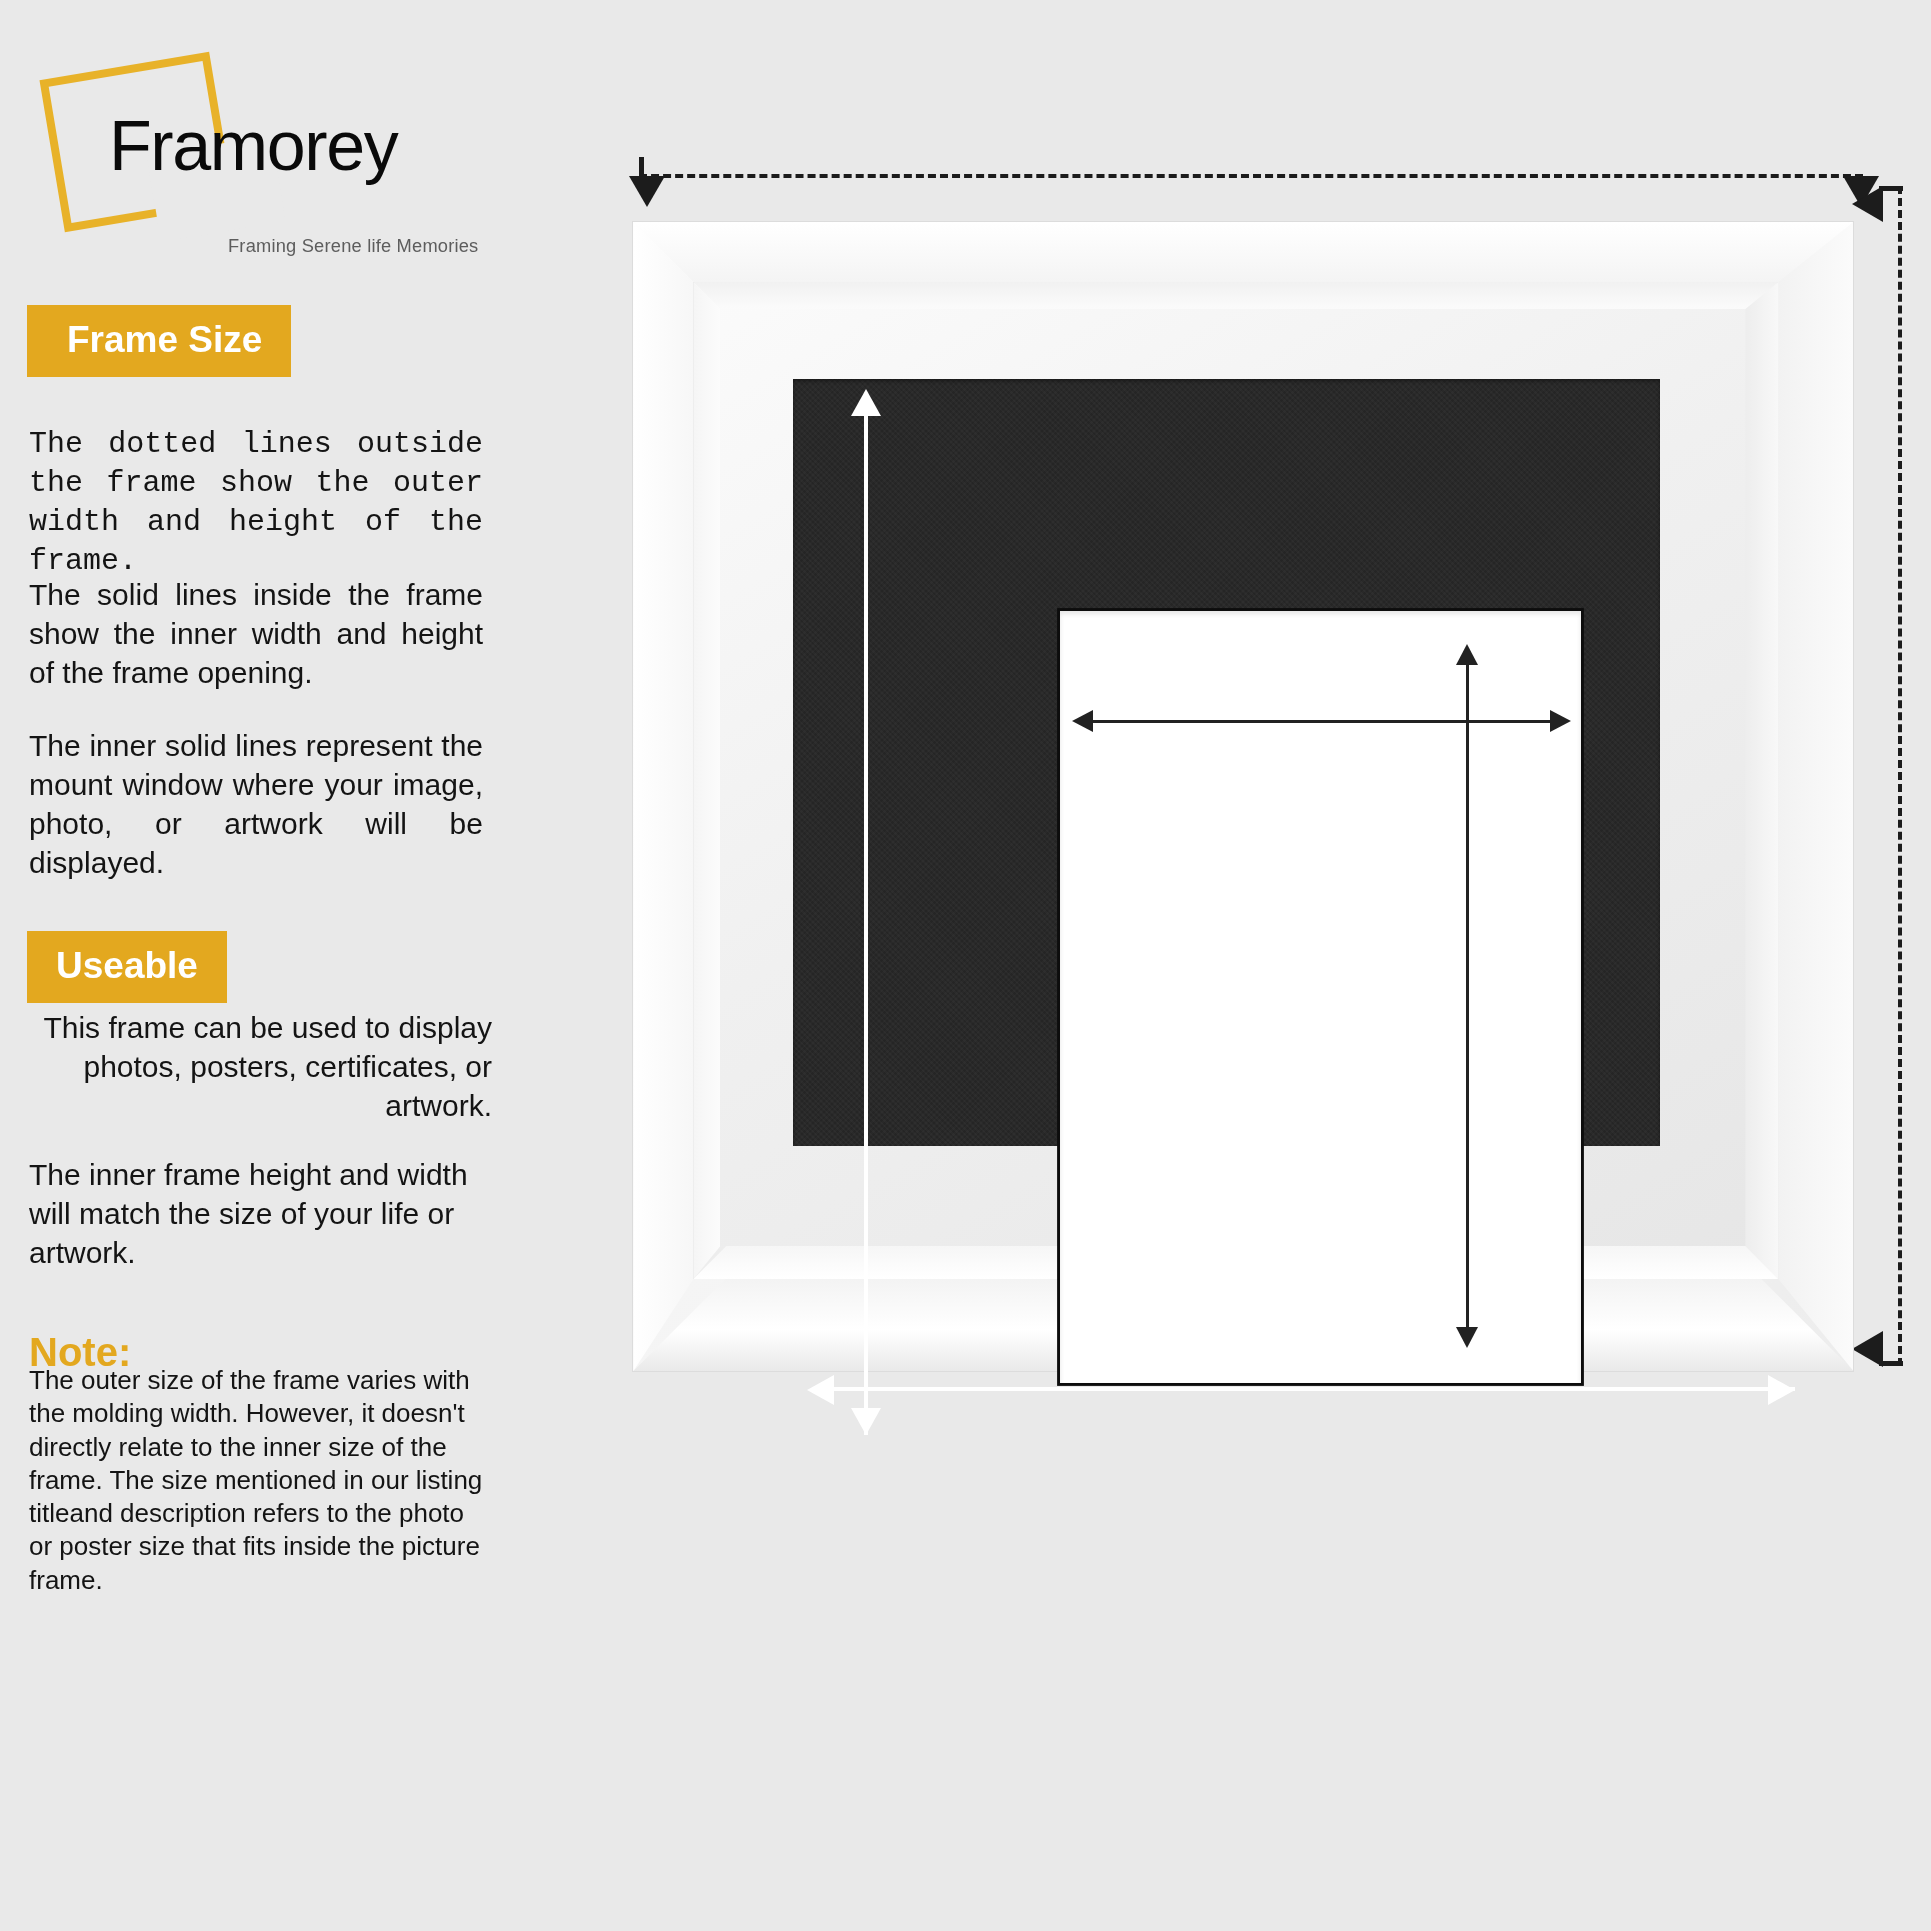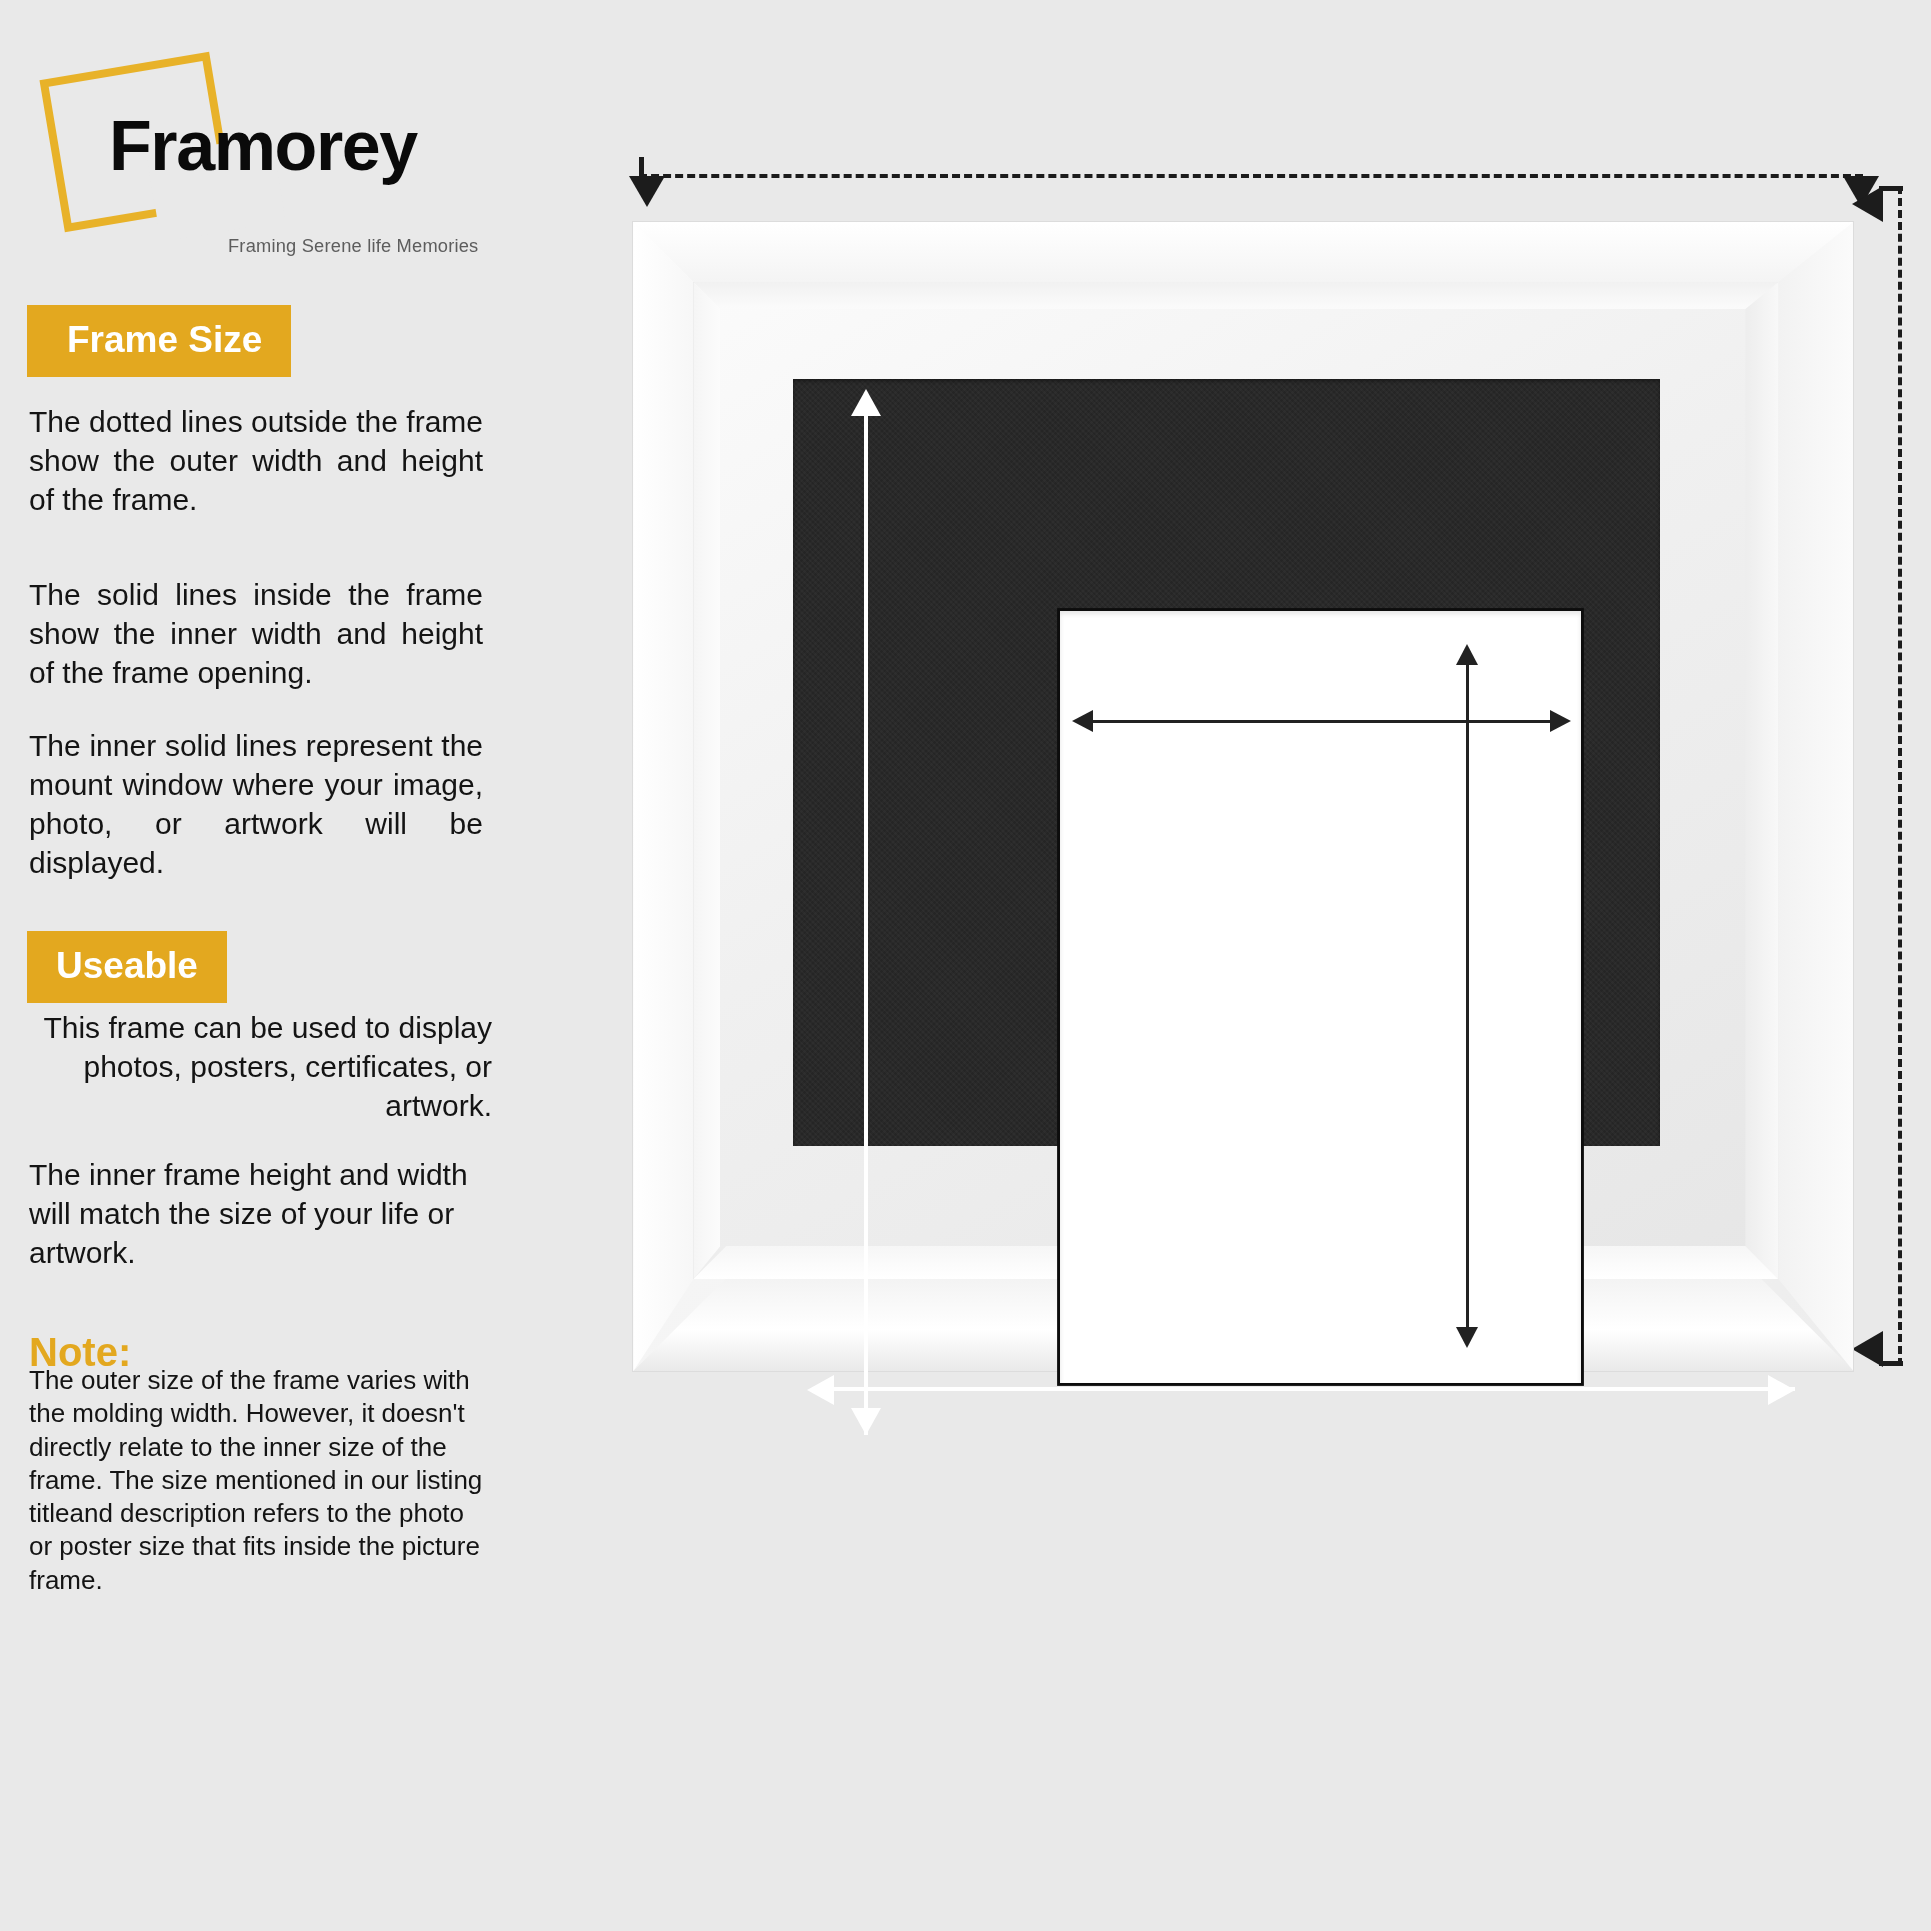--- a/index.html
+++ b/index.html
@@ -22,21 +22,21 @@
     border: 8.7px solid #e8b229;
     transform: rotate(-9.5deg);
     background: transparent;
   }
   .logo-square-mask {
     position: absolute; left: 114px; top: 92px; width: 126px; height: 87px;
     background: #e9e9e9; transform: rotate(-9.5deg);
   }
   .logo-word {
     position: absolute; left: 70px; top: 58px;
-    font-size: 70px; font-weight: bold; color: #0a0a0a;
+    font-size: 70px; font-weight: normal; color: #0a0a0a;
     letter-spacing: -1.4px; line-height: 1;
   }
   .logo-tag {
     position: absolute; left: 189px; top: 142px;
     font-size: 18.3px; color: #5d5d5d; letter-spacing: 0.2px; white-space: nowrap; margin-top: 40px;
   }
 
   
   .badge {
     position: absolute; background: #e3a81f; color: #ffffff;
@@ -45,21 +45,21 @@
   }
   #badge-frame-size { left: 27px; top: 305px; padding-left: 40px; }
   #badge-useable    { left: 27px; top: 898px; margin-top: 33px; }
 
   
   .para {
     position: absolute; left: 29px; width: 454px;
     font-size: 30px; line-height: 1.30; color: #141414;
   }
   .para.justify { text-align: justify; text-justify: inter-word; }
-  #p-frame-a { top: 402px; }
+  #p-frame-a { top: 425px; font-family: Liberation Mono, monospace; }
   #p-frame-b { top: 575px; }
   #p-frame-c { top: 726px; }
   #p-use-a   { top: 1008px; width: 463px; text-align: right; }
   #p-use-b   { top: 1155px; width: 463px; }
 
   .note-label {
     position: absolute; left: 29px; top: 1330px;
     font-size: 40px; font-weight: bold; color: #e3a81f;
   }
   #p-note { position: absolute; left: 29px; top: 1340px; width: 462px;

